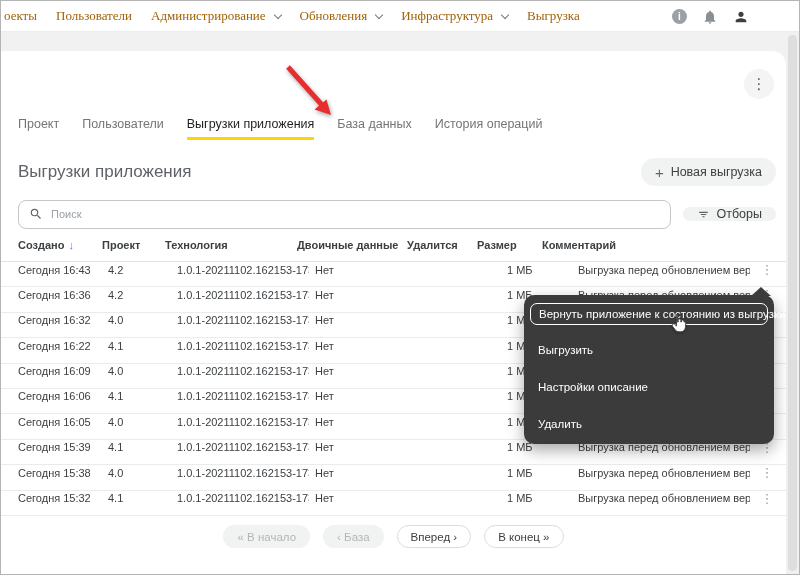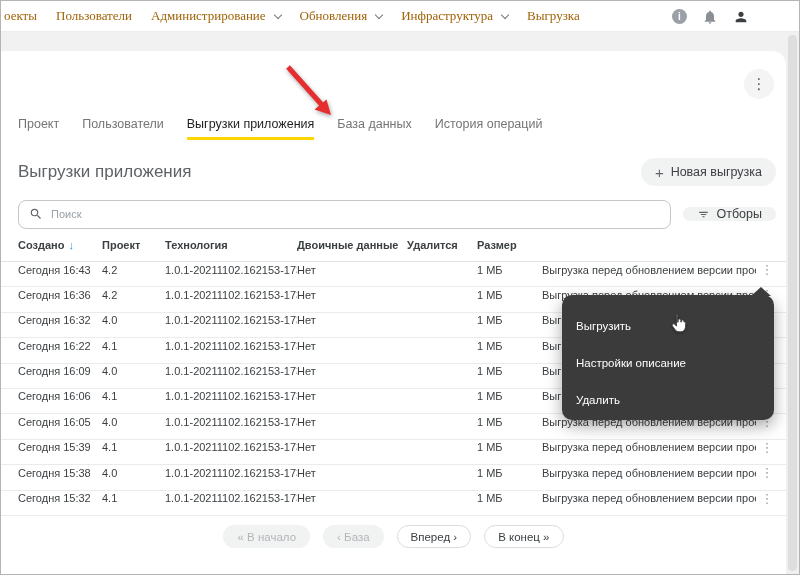--- a/index.html
+++ b/index.html
@@ -57,21 +57,21 @@
                 font-family:inherit; background:transparent; }
   .search-box input::placeholder { color:#9aa0a6; }
   .filters-btn { height:14px; border-radius:14px; }
 
   
   .table { position:absolute; top:188px; left:0; right:0; }
   .thead, .trow { display:grid; grid-template-columns:84px 63px 132px 110px 70px 65px 1fr 22px;
                   padding:0 8px 10px 17px; align-items:center; }
   .thead { height:23px; border-bottom:1px solid #e3e3e3; font-size:11px; font-weight:bold; color:#3c4043; }
   .thead .sort { color:var(--sort-blue); margin-left:4px; font-weight:bold; }
-  .trow { height:25.4px; border-bottom:1px solid #ebebeb; font-size:11px; color:#3c4043; }
+  .trow { height:25.4px; border-bottom:1px solid #ebebeb; font-size:11px; color:#3c4043;gap:6px; }
   .cell { white-space:nowrap; overflow:hidden; }
   .kebab { color:#9aa0a6; font-size:13px; text-align:center; cursor:pointer; }
 
   
   .pagination { position:absolute; top:474px; left:0; right:0; display:flex; justify-content:center; gap:13px; }
   .page-btn { height:23px; border-radius:12px; padding:0 13px; font-size:11.5px; background:#fff;
               border:1px solid #dadce0; color:#3c4043; }
   .page-btn.disabled { background:#f1f2f2; border-color:transparent; color:#b3b6b9; cursor:default; }
 
   
@@ -185,20 +185,21 @@
     <div class="table">
       <div class="thead">
         <span class="cell">
           <span>Создано</span><span class="sort">↓</span>
         </span>
         <span class="cell">Проект</span>
         <span class="cell">Технология</span>
         <span class="cell">Двоичные данные</span>
         <span class="cell">Удалится</span>
         <span class="cell">Размер</span>
+        <span class="cell">Комментарий</span>
         <span class="cell"></span>
       </div>
 
       <div class="trow">
         <span class="cell">Сегодня 16:43</span>
         <span class="cell">4.2</span>
         <span class="cell">1.0.1-20211102.162153-173</span>
         <span class="cell">Нет</span>
         <span class="cell"></span>
         <span class="cell">1 МБ</span>
@@ -307,20 +308,23 @@
         <button class="page-btn page-btn-pill">
         <span>Вперед  ›</span>
       </button>
         <button class="page-btn page-btn-pill">
         <span>В конец  »</span>
       </button>
     </div>
   </div>
 
   <div class="context-menu">
+    <div class="menu-item highlighted">
+      <span>Вернуть приложение к состоянию из выгрузки</span>
+    </div>
       <div class="menu-item">
       <span>Выгрузить</span>
     </div>
       <div class="menu-item">
       <span>Настройки описание</span>
     </div>
       <div class="menu-item">
       <span>Удалить</span>
     </div>
   </div>

